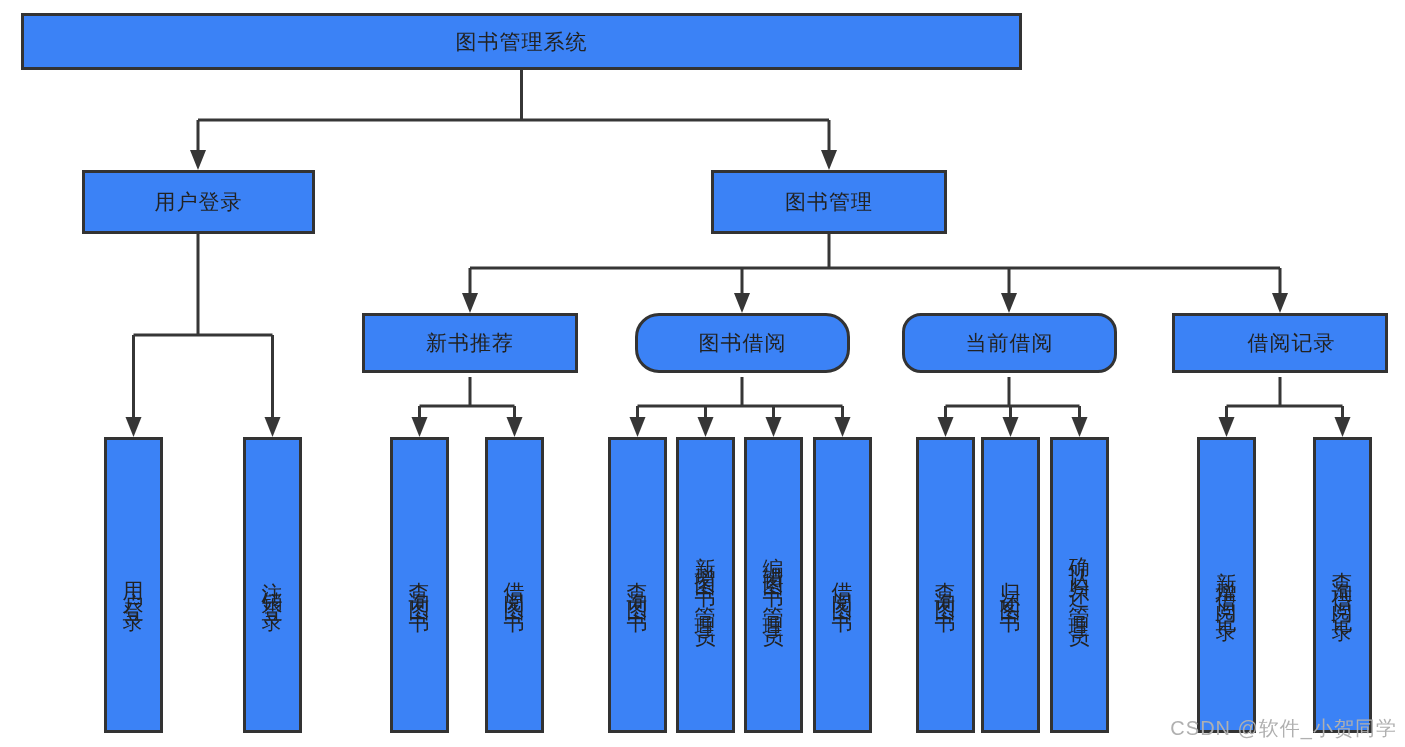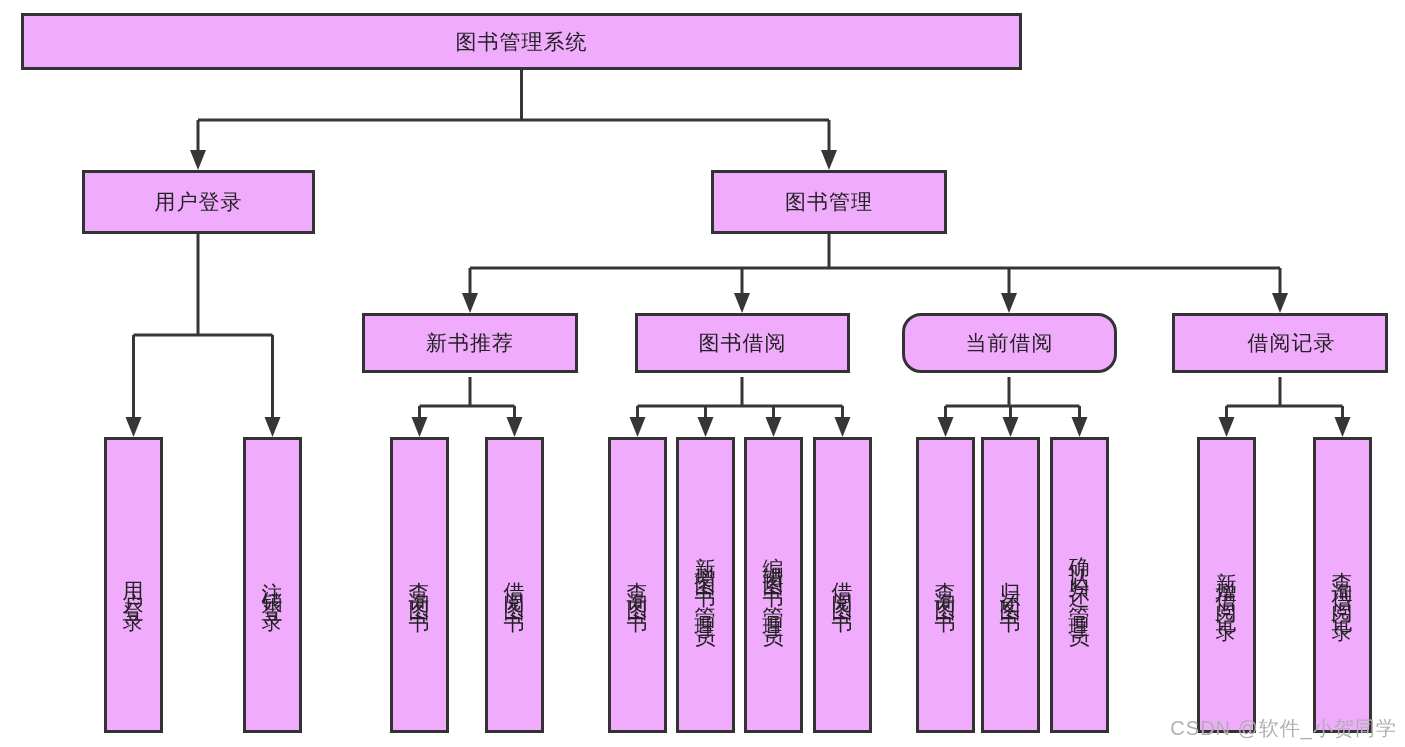--- a/index.html
+++ b/index.html
@@ -24,36 +24,36 @@
     stroke-width: 3;
     stroke-linejoin: miter;
   }
   #connectors polygon {
     fill: #363636;
     stroke: none;
   }
   .node {
     position: absolute;
     box-sizing: border-box;
-    background: #f0abfc;
+    background: #3b82f6;
     border: 3px solid #333333;
     display: flex;
     align-items: center;
     justify-content: center;
     z-index: 2;
     font-size: 21px;
     letter-spacing: 1px;
     color: #222222;
   }
   .node.root   { left: 21px;   top: 13px;  width: 1001px; height: 57px; }
   .node.lvl2a  { left: 82px;   top: 170px; width: 233px;  height: 64px; }
   .node.lvl2b  { left: 711px;  top: 170px; width: 236px;  height: 64px; }
   .node.lvl3   { top: 313px;   height: 60px; width: 216px; }
   .node.l3-1   { left: 362px; }
-  .node.l3-2   { left: 635px; width: 215px; }
+  .node.l3-2   { left: 635px; width: 215px; border-radius: 24px; }
   .node.l3-3   { left: 902px; width: 215px; border-radius: 19px; }
   .node.l3-4   { left: 1172px; padding-left: 23px; }
   .node.leaf   { top: 437px; height: 296px; width: 59px; }
   .leaf > span {
     writing-mode: vertical-rl;
     text-orientation: mixed;
     line-height: 1;
     letter-spacing: 10px;
     white-space: nowrap;
   }

